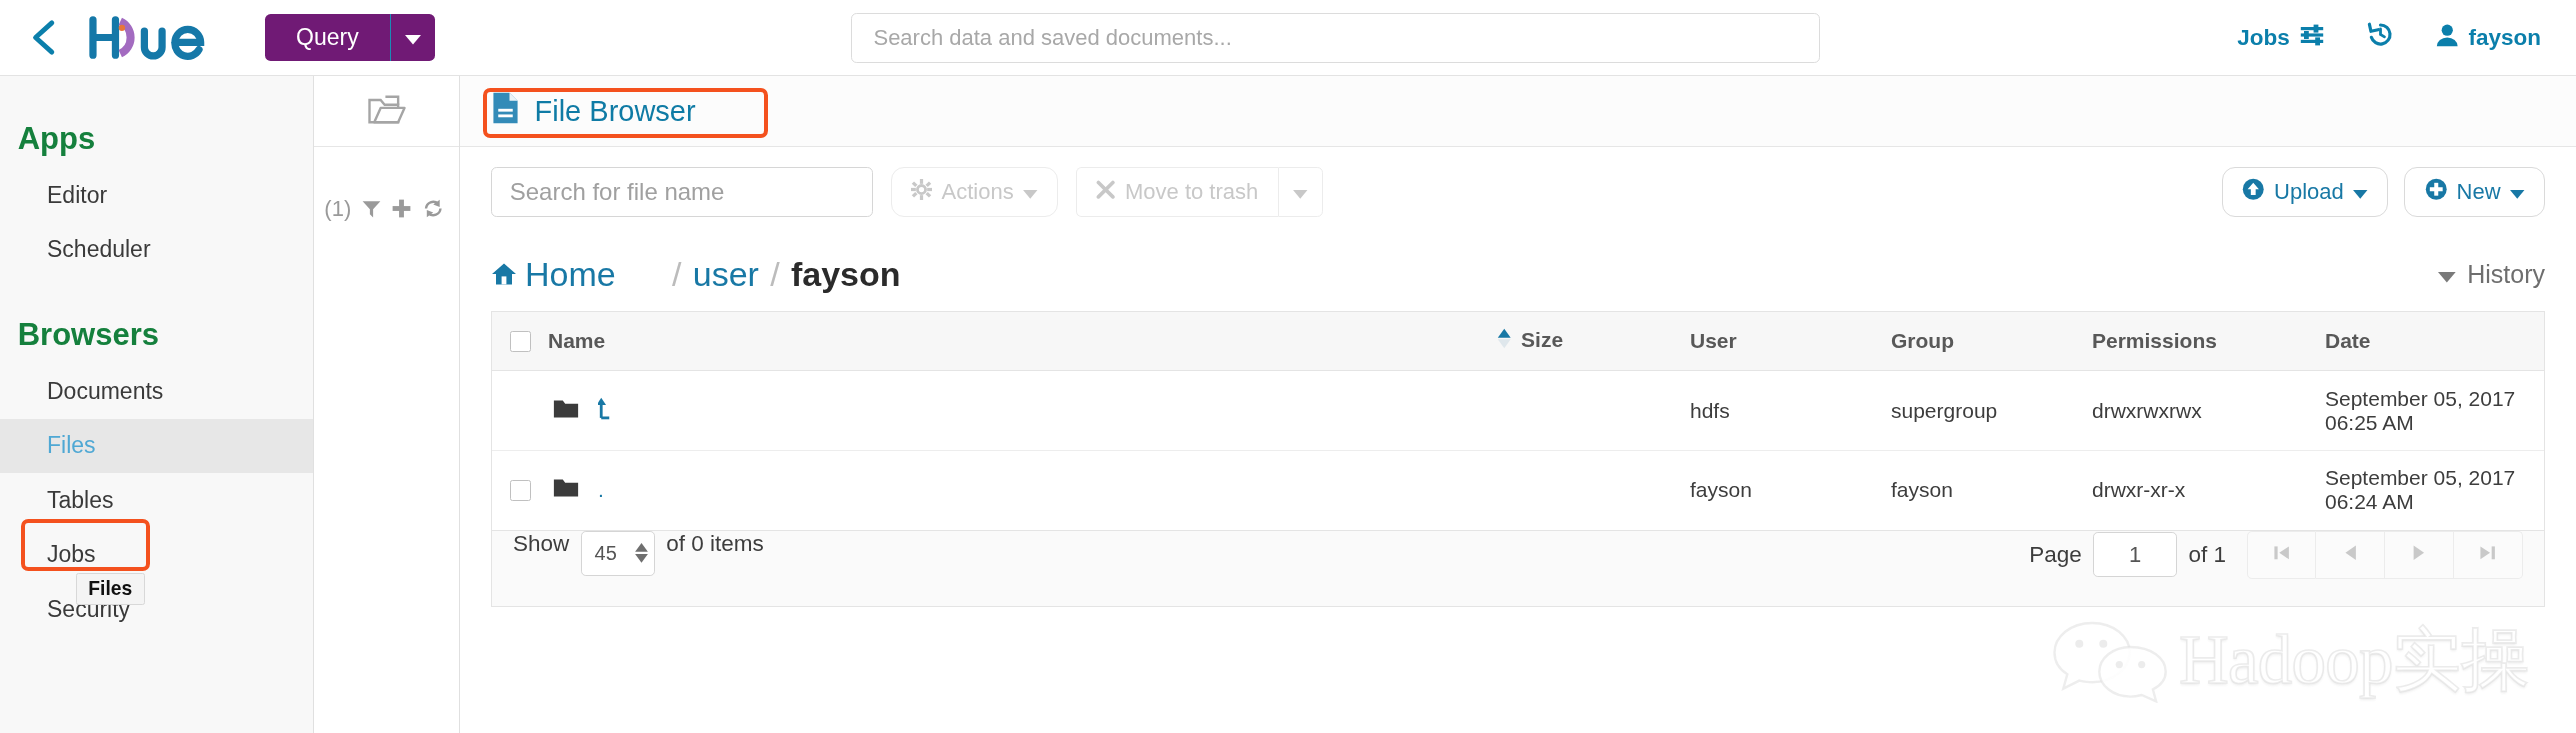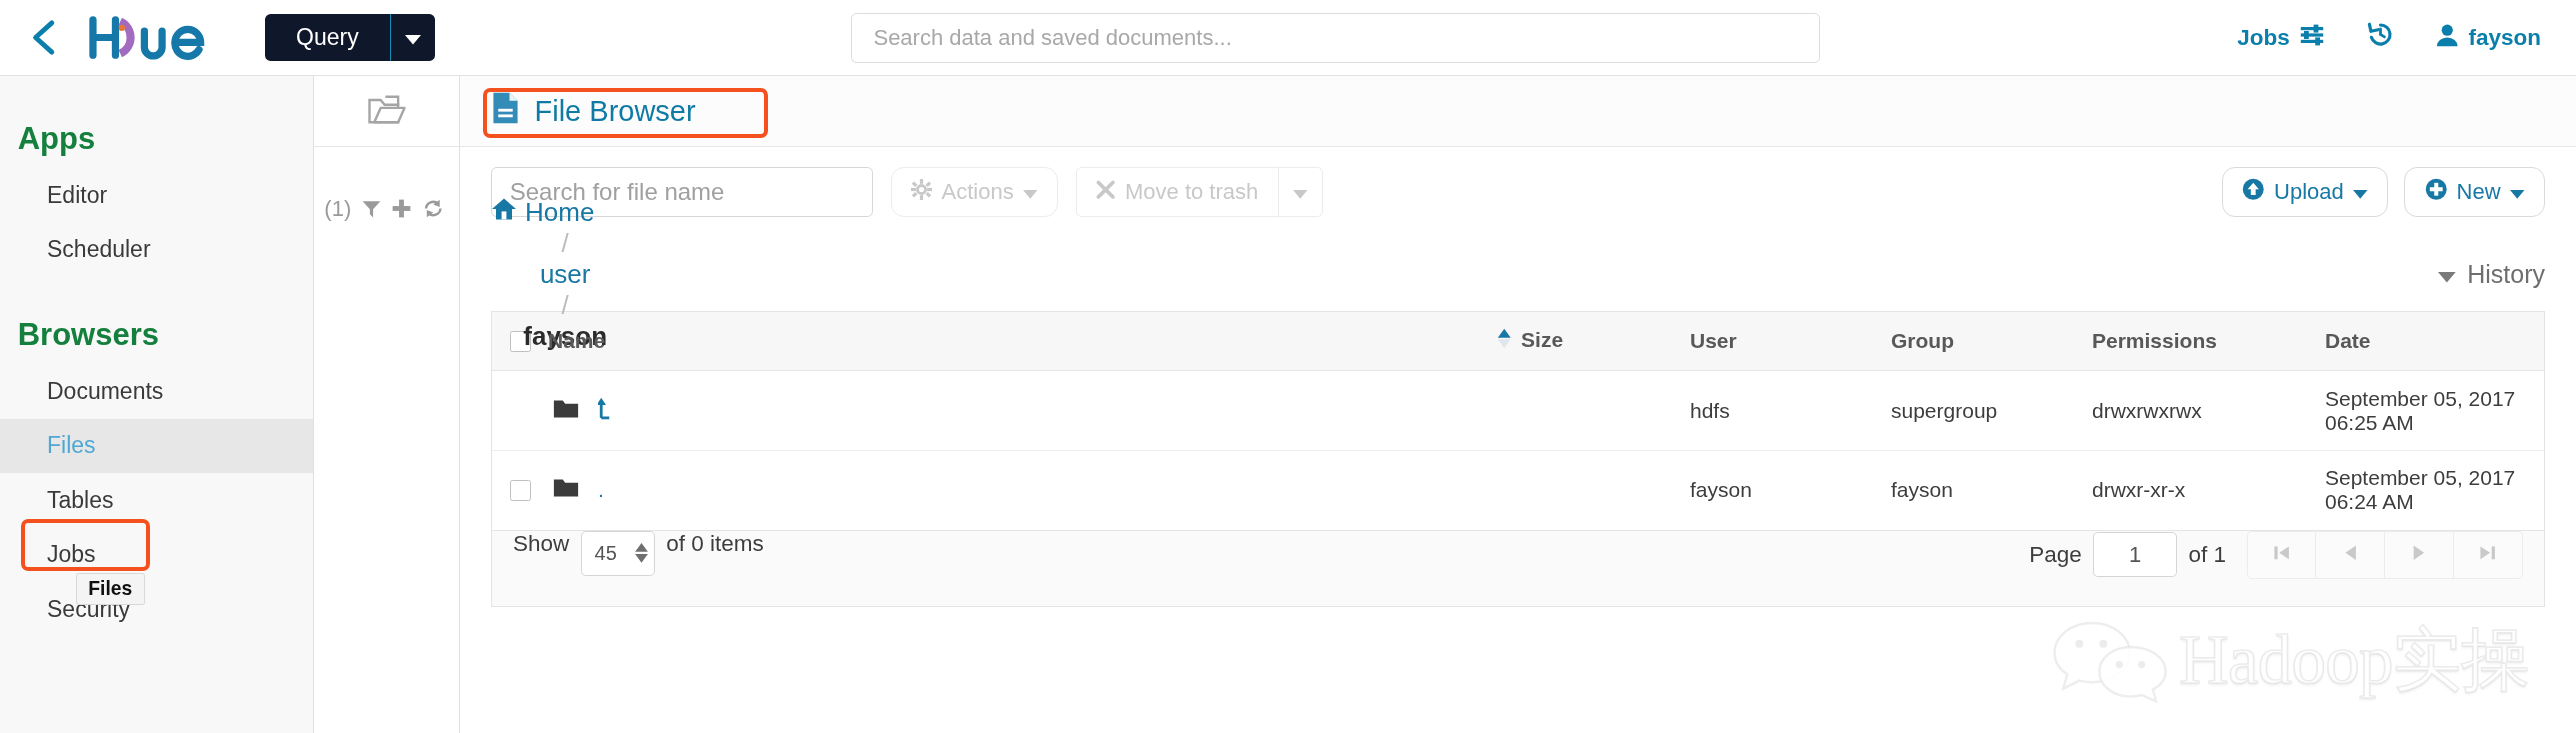--- a/index.html
+++ b/index.html
@@ -37,21 +37,21 @@
     cursor:pointer;
   }
   #hue-logo svg { display:block; }
 
   
   #query-btn-group {
     display: flex;
     margin-left: 8px;
   }
   .qbtn {
-    background: #0f172a;
+    background: #701a75;
     color: #fff;
     border: none;
     height: 47px;
     font-size: 23px;
     font-family: "Liberation Sans", sans-serif;
     display:flex; align-items:center; justify-content:center;
     cursor: pointer;
   }
   #query-main {
     padding: 0 31px;
@@ -255,22 +255,21 @@
   }
 
   
   #breadcrumb-row {
     height: 74px;
     display:flex; align-items:center;
     padding: 0 31px 0 31px;
   }
   #breadcrumb {
     display:flex; align-items:center;
-    font-size: 26px;
-    flex-direction: column;
+    font-size: 34px;
   }
   .crumb-home { color:#1878A5; display:flex; align-items:center; gap:8px; cursor:pointer; margin-right: 45px; }
   .crumb-sep { color:#bcbcbc; margin: 0 11.3px; }
   .crumb-link { color:#1878A5; cursor:pointer; }
   .crumb-current { color:#2b2b2b; font-weight:bold; }
   #history-toggle {
     margin-left:auto;
     color:#6e6e6e;
     font-size: 25px;
     display:flex; align-items:center; gap:11.3px;

